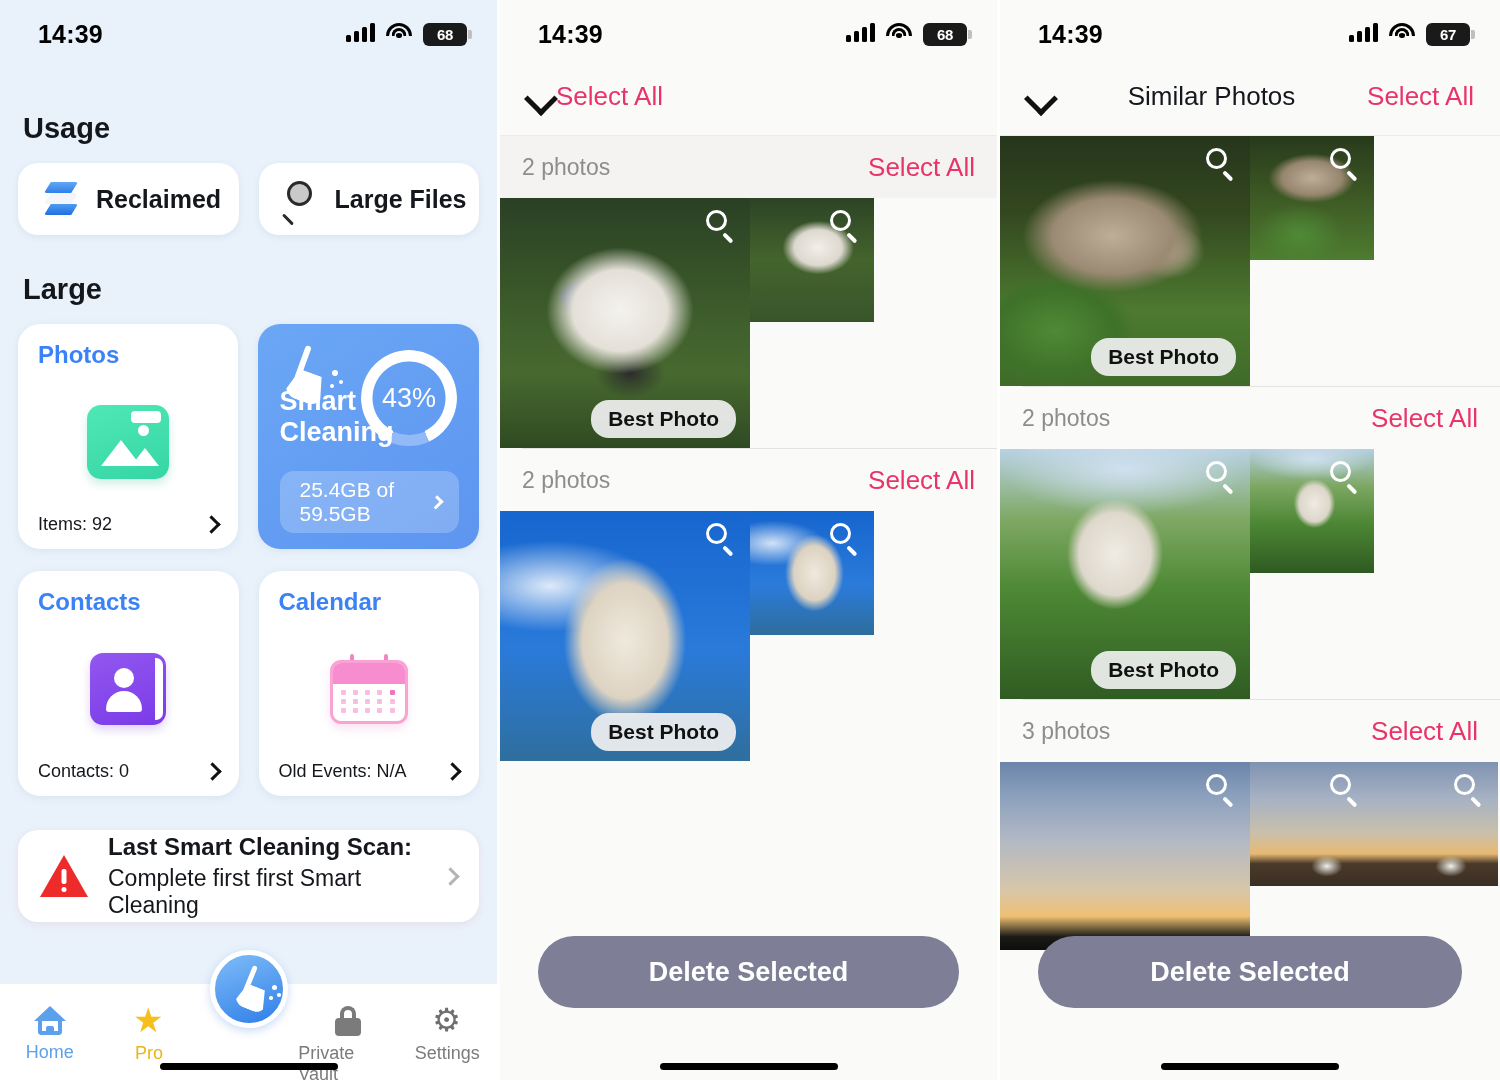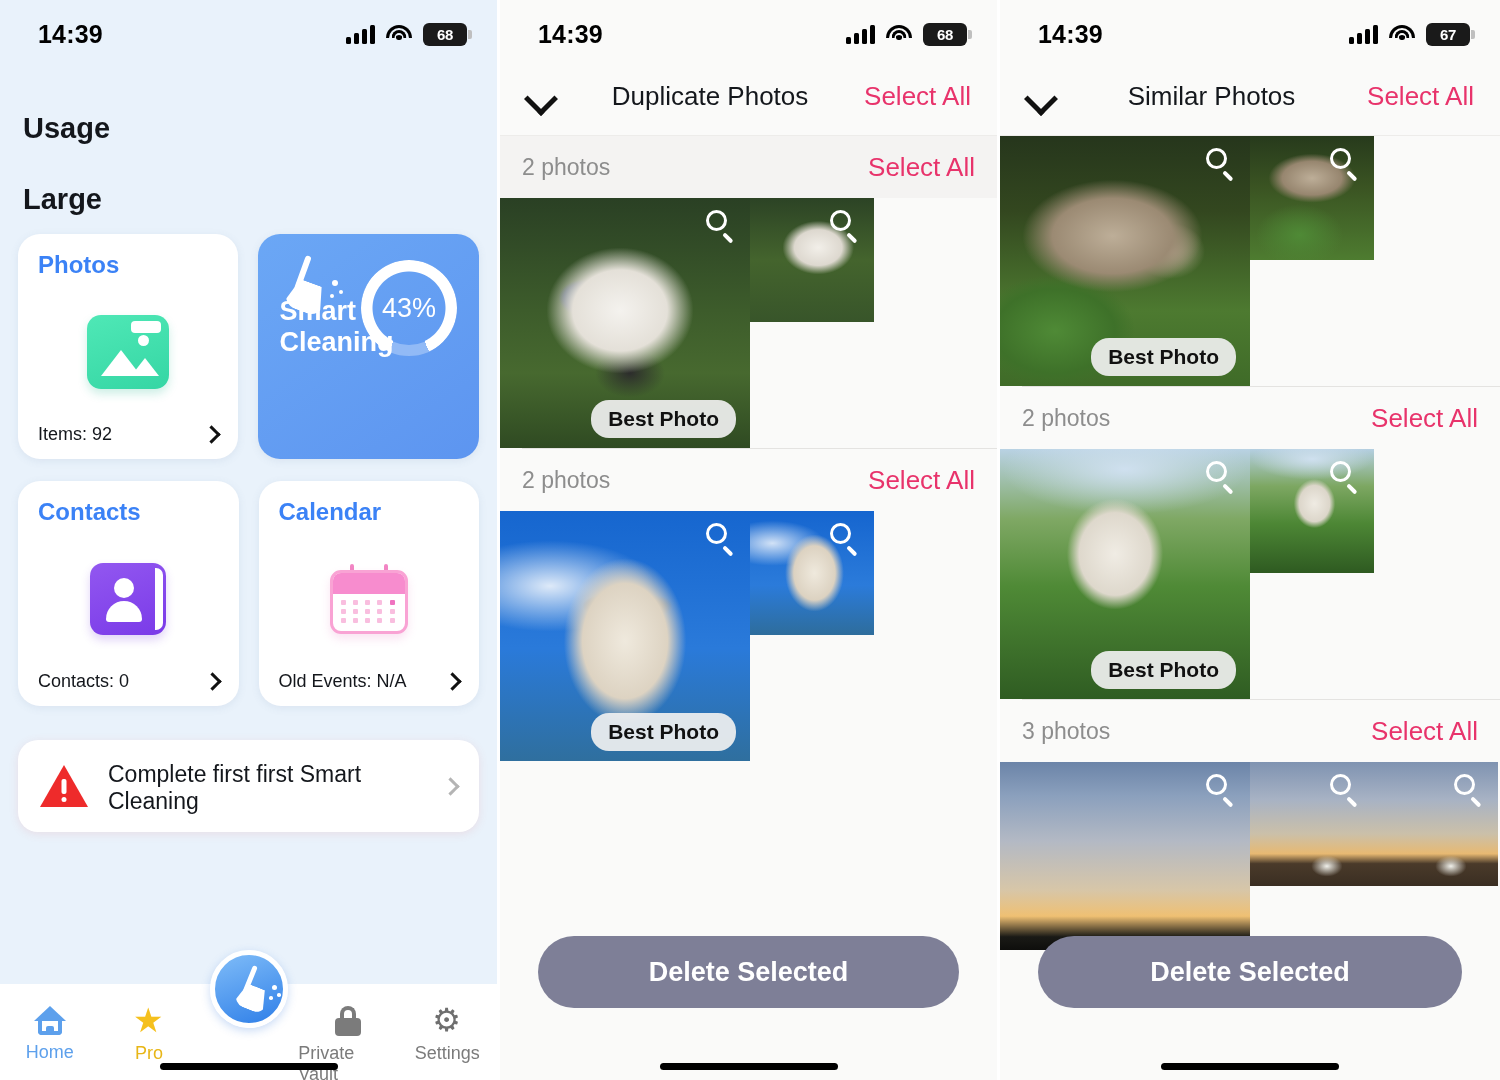--- a/index.html
+++ b/index.html
@@ -18,21 +18,21 @@
   .phone-2 { width: 497px; background: #fafaf9; }
   .phone-3 { width: 500px; background: #fafaf9; }
 
   
   .statusbar {
     position: absolute; top: 0; left: 0; right: 0; height: 58px;
     display: flex; align-items: center; justify-content: space-between;
     padding: 10px 30px 0 38px;
   }
   .sb-time { font-size: 25px; font-weight: 600; color: #000; letter-spacing: .2px; }
-  .sb-right { display: flex; align-items: center; gap: 11px; }
+  .sb-right { display: flex; gap: 11px; }
   .bars { display: flex; align-items: flex-end; gap: 3px; height: 19px; }
   .bars i { display: block; width: 5px; background: #000; border-radius: 1.5px; }
   .bars i:nth-child(1){height:7px}.bars i:nth-child(2){height:11px}
   .bars i:nth-child(3){height:15px}.bars i:nth-child(4){height:19px}
   .wifi { position: relative; width: 26px; height: 19px; }
   .wifi span { position:absolute; left:50%; transform:translateX(-50%);
     border:3px solid #000; border-bottom:none; border-radius:50% 50% 0 0 / 100% 100% 0 0; }
   .wifi .w1 { width:26px; height:13px; top:0; }
   .wifi .w2 { width:15px; height:8px; top:5px; }
   .wifi .w3 { width:6px;  height:5px; top:10px; border-radius:50%; border-width:3px; background:#000; border-color:#000;}
@@ -318,20 +318,37 @@
             </div>
           <div class="batt-cap"></div>
         </div>
       </div>
     </div>
 
     <div class="s1-body">
 
       <div class="sect-title">Usage</div>
 
+      <div class="pill-row">
+        <div class="pill">
+          <div class="ico-layers">
+            <i class="lay-top"></i>
+              <i class="lay-mid"></i>
+              <i class="lay-bot"></i>
+          </div>
+          <div class="pill-label">Reclaimed</div>
+        </div>
+        <div class="pill">
+          <div class="ico-magnify">
+            <div class="lens"></div>
+              <div class="handle"></div>
+          </div>
+          <div class="pill-label">Large Files</div>
+        </div>
+      </div>
 
       <div class="sect-title clean">Large</div>
 
       <div class="card-grid">
 
         <div class="card">
           <div class="card-title">Photos</div>
           <div class="card-icon-wrap">
             <div class="ico-photos">
               <div class="tab"></div>
@@ -355,20 +372,24 @@
           </div>
           <div class="ring-wrap">
             <div class="ring-bg"></div>
             <div class="ring-fg"></div>
             <div class="ring-fg2"></div>
             <div class="ring-pct">43%</div>
           </div>
           <div class="smart-title">
             <div>Smart</div>
             <div>Cleaning</div>
+          </div>
+          <div class="storage-bar">
+            <span>25.4GB of 59.5GB</span>
+            <div class="chev white"></div>
           </div>
         </div>
       </div>
 
       <div class="card-grid" style="margin-top:22px">
 
         <div class="card">
           <div class="card-title">Contacts</div>
           <div class="card-icon-wrap">
             <div class="ico-contacts">
@@ -418,20 +439,21 @@
         </div>
       </div>
 
       <div class="alert">
         <div class="ico-warn">
           <div class="tri"></div>
             <div class="bang"></div>
             <div class="dot"></div>
         </div>
         <div class="alert-txt">
+          <div class="alert-t1">Last Smart Cleaning Scan:</div>
           <div class="alert-t2">Complete first first Smart Cleaning</div>
         </div>
         <div class="chev light"></div>
       </div>
     </div>
 
     <div class="tabbar">
       <div class="tab home">
         <div class="ico-home">
           <div class="roof"></div>
@@ -495,21 +517,20 @@
           <div class="batt-body">
               <span class="batt-txt">68</span>
             </div>
           <div class="batt-cap"></div>
         </div>
       </div>
     </div>
 
     <div class="nav">
       <div class="nav-chev"></div>
-      <div class="nav-title">Duplicate Photos</div>
       <div class="nav-select">Select All</div>
     </div>
 
     <div class="scroll">
 
       <div class="group-hdr gray">
         <div class="group-count">2 photos</div>
         <div class="group-select">Select All</div>
       </div>
       <div class="thumbs">

